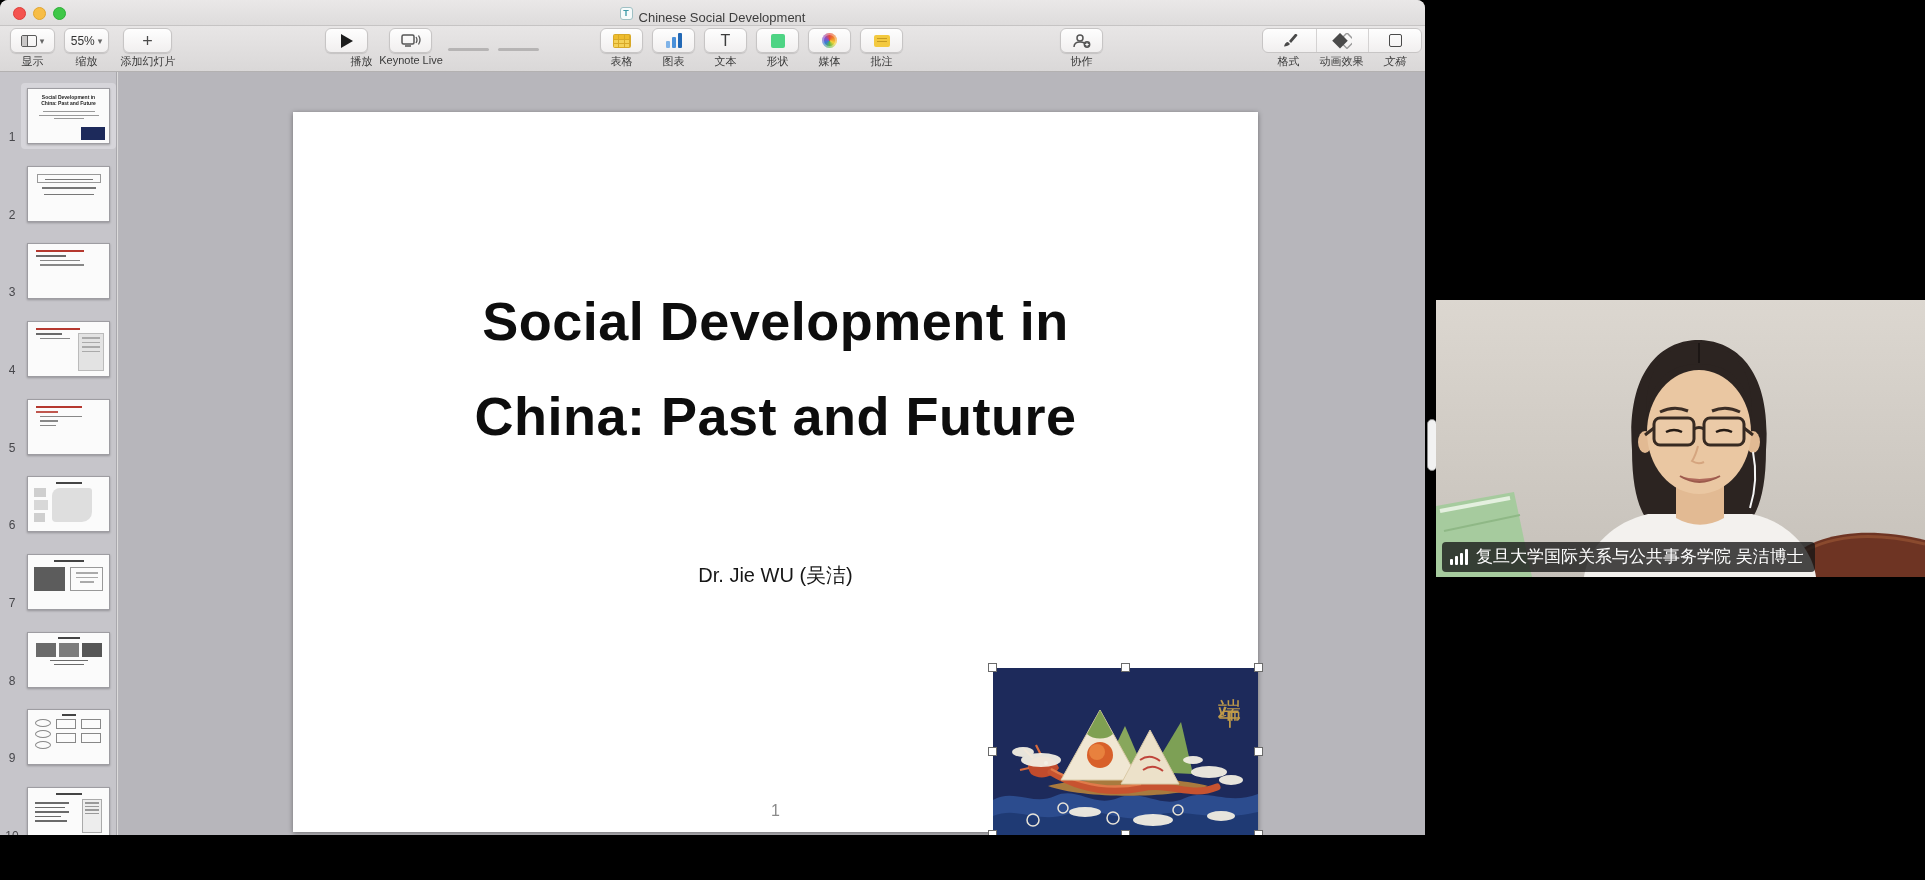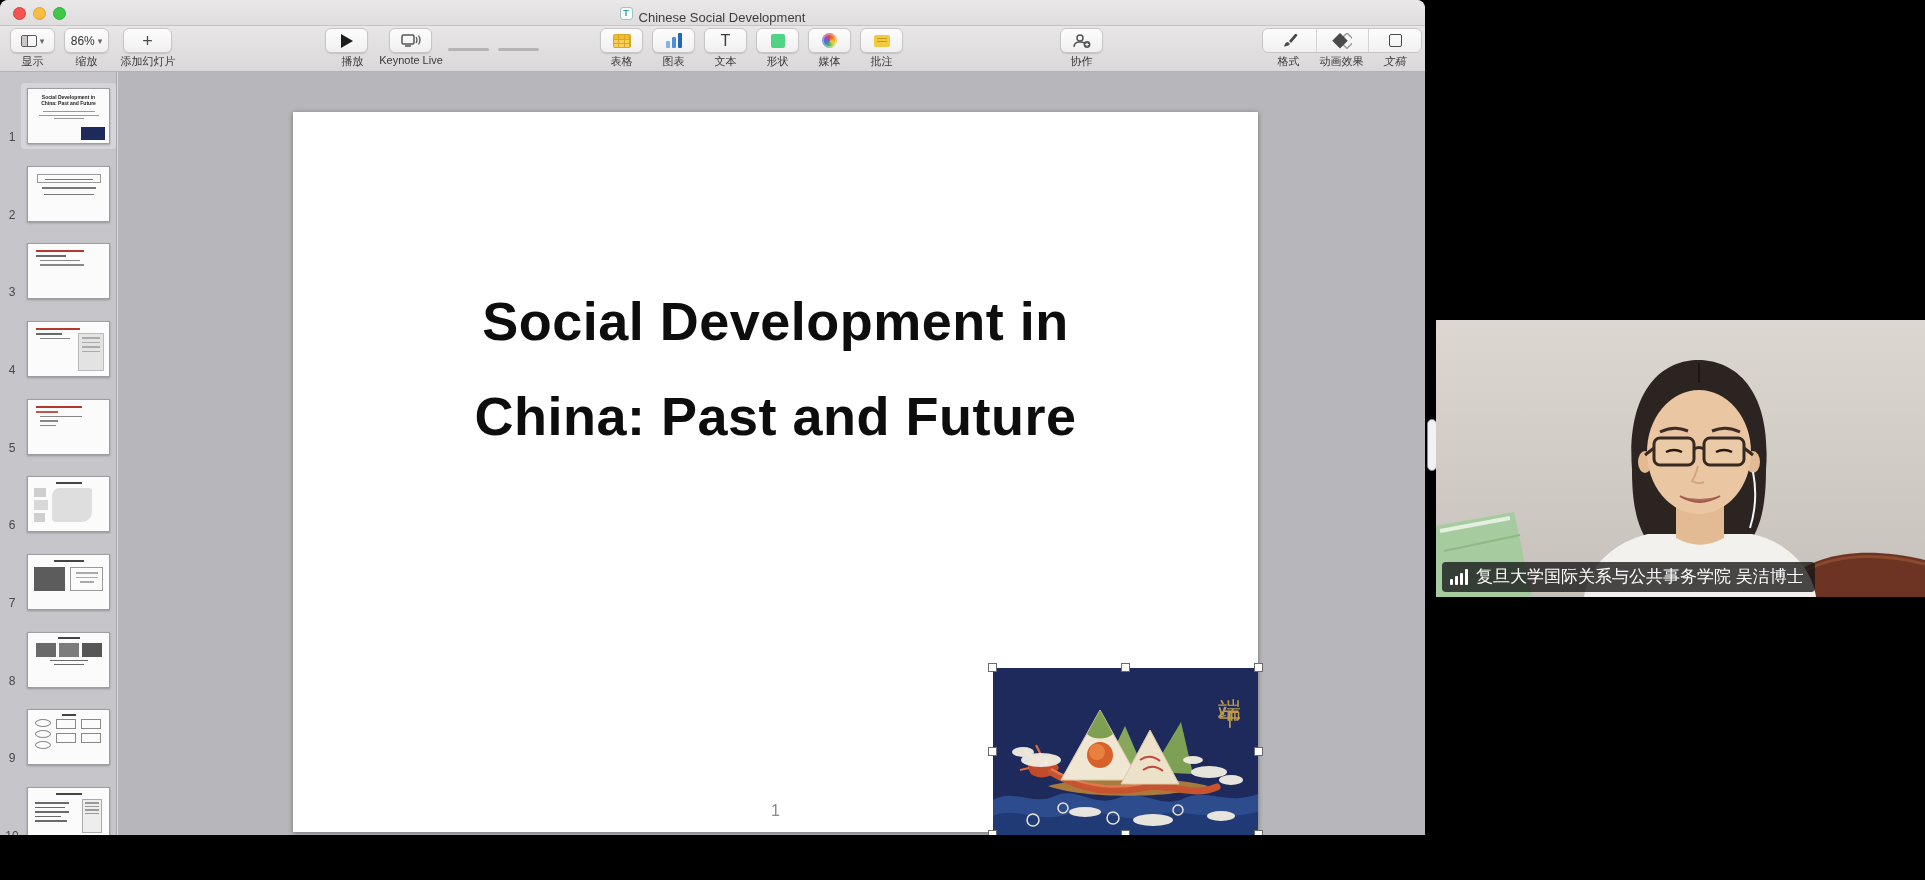--- a/index.html
+++ b/index.html
@@ -79,21 +79,21 @@
   .email { text-decoration:underline; }
   .pagenum { position:absolute; top:690px; left:0; width:100%; text-align:center; font-size:16px; color:#8a8a8a; }
 
   .festival { position:absolute; left:700px; top:556px; width:265px; height:167px; }
   .festival svg { display:block; width:100%; height:100%; }
   .fest-label { position:absolute; top:12px; right:12px; writing-mode:vertical-rl;
                 font-family:"DejaVu Serif", serif; color:#c9a149; font-size:23px; letter-spacing:7px; opacity:.95; }
   .handle { position:absolute; width:9px; height:9px; background:#fff; border:1px solid #6b6b6b; }
 
   
-  .video { position:absolute; left:1436px; top:300px; width:489px; height:277px; background:#a16207; overflow:hidden;margin-top:20px; }
+  .video { position:absolute; left:1436px; top:300px; width:489px; height:277px; background:#a16207; overflow:hidden; }
   .caption { position:absolute; left:6px; bottom:5px; display:flex; align-items:center; gap:8px;
              background:rgba(22,22,22,.78); border-radius:4px; padding:3px 11px 4px 8px;
              color:#fff; font-size:17px; white-space:nowrap; }
   .bars { display:flex; align-items:flex-end; gap:2px; height:16px; }
   .bars i { width:3px; background:#fff; border-radius:1px; }
   .pill { position:absolute; left:1427px; top:419px; width:10px; height:52px;
           background:#f2f2f2; border:1px solid #8b8b8b; border-radius:5px; }
 </style>
 </head>
 <body>
@@ -109,21 +109,21 @@
       <span class="win-title">Chinese Social Development</span>
     </div>
   </div>
 
   <div class="toolbar">
     <div class="tbtn" style="left:10px; width:45px;">
       <span class="icon-view"></span>
         <span class="chev">▾</span>
     </div>
     <div class="tbtn" style="left:64px; width:45px;">
-      <span class="zoom-text">86%</span>
+      <span class="zoom-text">55%</span>
         <span class="chev">▾</span>
     </div>
     <div class="tbtn" style="left:123px; width:49px;">
       <span class="icon-plus">+</span>
     </div>
     <div class="tbtn" style="left:325px; width:43px;">
       <span class="icon-play"></span>
     </div>
     <div class="tbtn" style="left:389px; width:43px;">
       <svg width="20" height="15" viewBox="0 0 20 15">
@@ -190,21 +190,21 @@
         </svg>
       </div>
       <div>
         <span class="icon-doc"></span>
       </div>
     </div>
 
     <div class="tlabel" style="left:10px; width:45px;">显示</div>
     <div class="tlabel" style="left:64px; width:45px;">缩放</div>
     <div class="tlabel" style="left:113px; width:70px;text-align:center;">添加幻灯片</div>
-    <div class="tlabel" style="left:331px; width:43px;">播放</div>
+    <div class="tlabel" style="left:340px; width:43px;">播放</div>
     <div class="tlabel" style="left:370px; width:82px;">Keynote Live</div>
     <div class="tlabel" style="left:600px; width:43px;">表格</div>
     <div class="tlabel" style="left:652px; width:43px;">图表</div>
     <div class="tlabel" style="left:704px; width:43px;">文本</div>
     <div class="tlabel" style="left:756px; width:43px;">形状</div>
     <div class="tlabel" style="left:808px; width:43px;">媒体</div>
     <div class="tlabel" style="left:860px; width:43px;">批注</div>
     <div class="tlabel" style="left:1060px; width:43px;">协作</div>
     <div class="tlabel" style="left:1262px; width:53px;">格式</div>
     <div class="tlabel" style="left:1315px; width:53px;">动画效果</div>
@@ -348,20 +348,21 @@
     <div class="tnum" style="top:757px;">10</div>
   </div>
 
   <div class="canvas">
     <div class="slide">
       <div class="slide-title">
         <div>Social Development in</div>
         <div>China: Past and Future</div>
       </div>
       <div class="byline">
+        <div>Dr. Jie WU (吴洁)</div>
       </div>
       <div class="pagenum">1</div>
 
       <div class="festival">
         <svg viewBox="0 0 265 167">
           <rect width="265" height="167" fill="#1d2a5b"></rect>
           <path d="M0,132 C20,120 40,138 62,128 C84,118 100,140 125,130 C150,120 168,142 192,130 C214,120 235,138 265,126 L265,167 L0,167 Z" fill="#2c4c8e"></path>
           <path d="M0,148 C25,138 45,156 75,146 C105,136 130,158 160,148 C190,138 215,156 265,144 L265,167 L0,167 Z" fill="#1f3a74"></path>
           <path d="M55,118 C90,108 180,108 215,118 C180,131 90,131 55,118 Z" fill="#a97a3e"></path>
           <path d="M38,92 C50,85 62,89 66,100 C60,110 46,112 38,106 C34,100 34,96 38,92 Z" fill="#c14b2c"></path>

